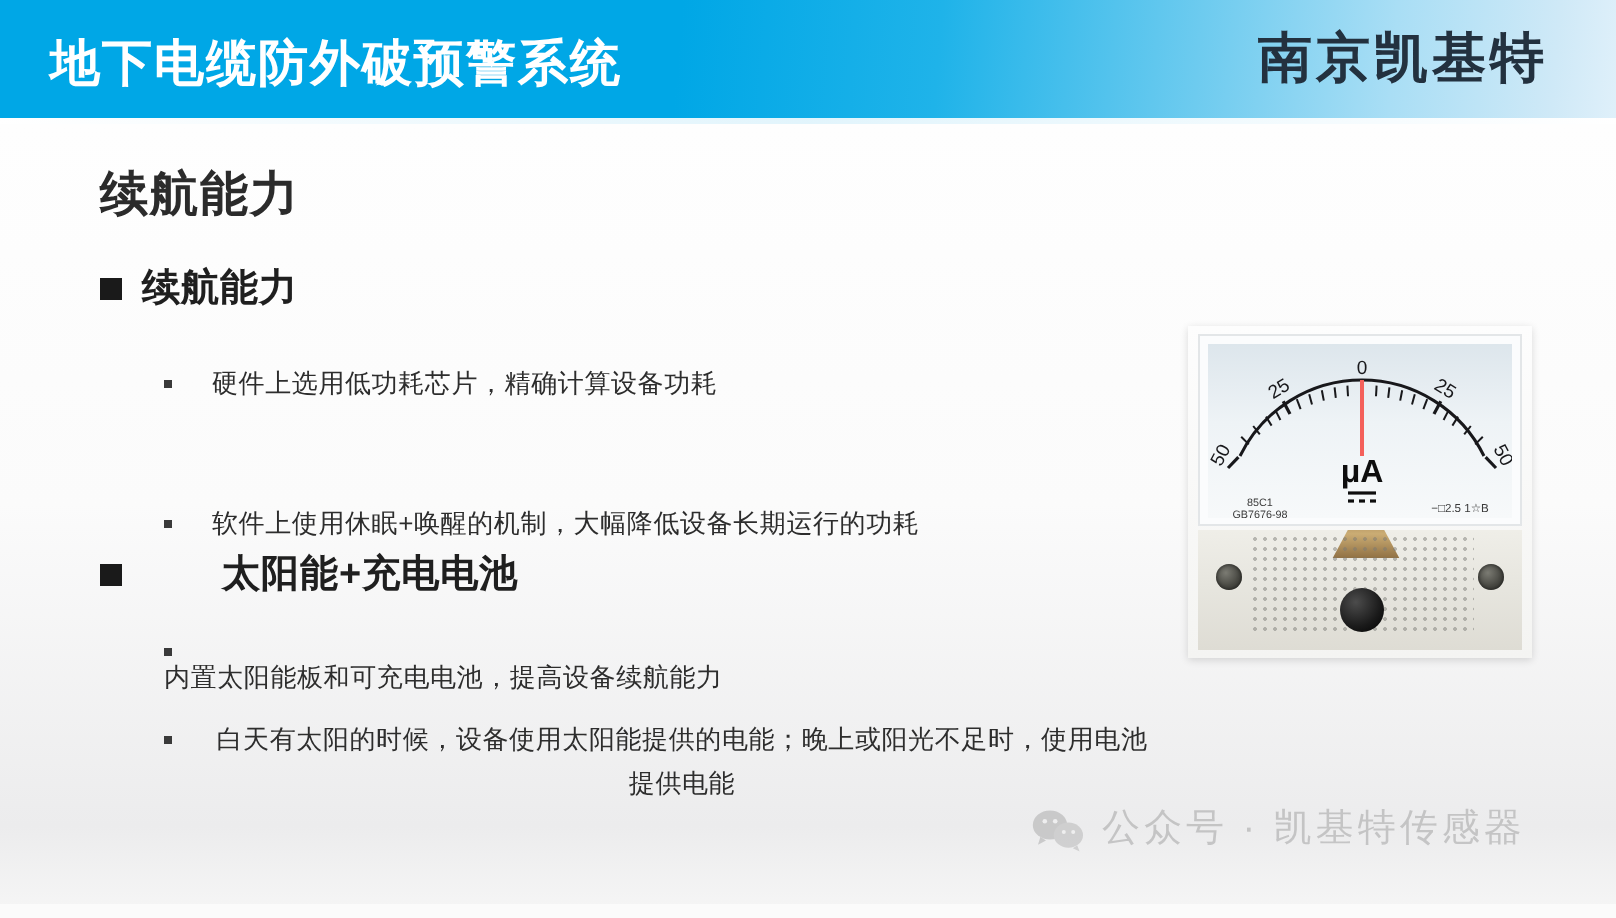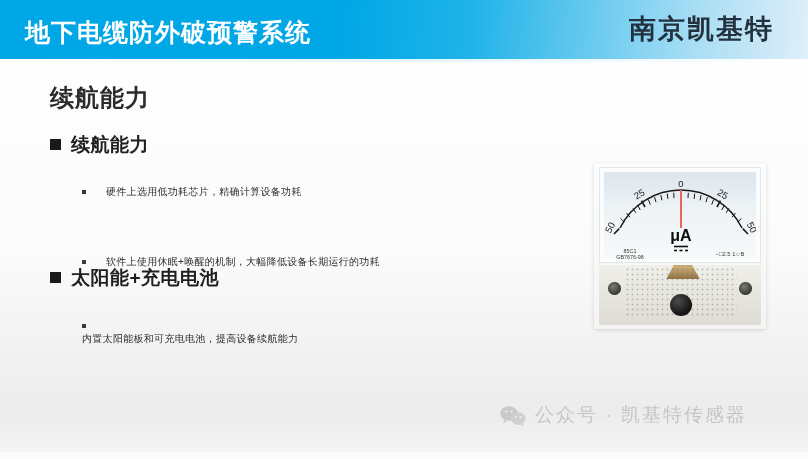--- a/index.html
+++ b/index.html
@@ -120,21 +120,21 @@
   }
   .bullet-l2 .dot {
     width: 4px;
     height: 4px;
     background: #3a3a3a;
     margin-top: 9px;
     margin-right: 20px;
     flex: 0 0 auto;
   }
   .bullet-l2 .txt {
-    font-size: 10px;
+    font-size: 13px;
     line-height: 22px;
     color: #2d2d2d;
     letter-spacing: 0.3px;
     text-align: center;
   }
   .bullet-l2.wrap .txt {
     white-space: normal;
     width: 470px;
   }
   .bullet-l2 .txt.nowrap {
@@ -219,24 +219,24 @@
     border-radius: 50%;
     background: radial-gradient(circle at 38% 34%, #7b7b73 0%, #4a4a44 55%, #2e2e2a 100%);
     box-shadow: inset 0 0 2px rgba(0,0,0,0.6);
   }
   .screw.left { left: 9px; }
   .screw.right { right: 9px; }
 
   
   .watermark {
     position: absolute;
-    left: 500px;
+    left: 516px;
     top: 403px;
     display: flex;
-    align-items: flex-end;
+    align-items: center;
     opacity: 0.42;
     white-space: nowrap;
   }
   .watermark .wechat {
     width: 26px;
     height: 22px;
     margin-right: 9px;
     flex: 0 0 auto;
   }
   .watermark .wm-text {
@@ -278,30 +278,34 @@
     <div class="bullet-l2" style="left:82px; top:119px;">
       <span class="dot"></span>
       <span class="txt nowrap">硬件上选用低功耗芯片，精确计算设备功耗</span>
     </div>
 
     <div class="bullet-l2" style="left:82px; top:162px;margin-top:27px;">
       <span class="dot"></span>
       <span class="txt nowrap">软件上使用休眠+唤醒的机制，大幅降低设备长期运行的功耗</span>
     </div>
 
-    <div class="bullet-l1" style="left:50px; top:203px;">
+    <div class="bullet-l1" style="left:50px; top:213px;gap:40px;">
       <span class="sq"></span>
       <span class="txt">太阳能+充电电池</span>
     </div>
 
     <div class="bullet-l2" style="left:82px; top:253px;flex-direction:column;">
       <span class="dot"></span>
       <span class="txt nowrap">内置太阳能板和可充电电池，提高设备续航能力</span>
     </div>
 
+    <div class="bullet-l2 wrap" style="left:82px; top:297px;">
+      <span class="dot"></span>
+      <span class="txt">白天有太阳的时候，设备使用太阳能提供的电能；晚上或阳光不足时，使用电池提供电能</span>
+    </div>
 
   </div>
 
   <div class="meter">
 
     <div class="meter-bezel">
       <div class="meter-face">
         <svg width="154" height="88" viewBox="0 0 154 88">
 
           <path d="M 16 56 A 68 68 0 0 1 138 56" fill="none" stroke="#18181b" stroke-width="1.5"></path>

